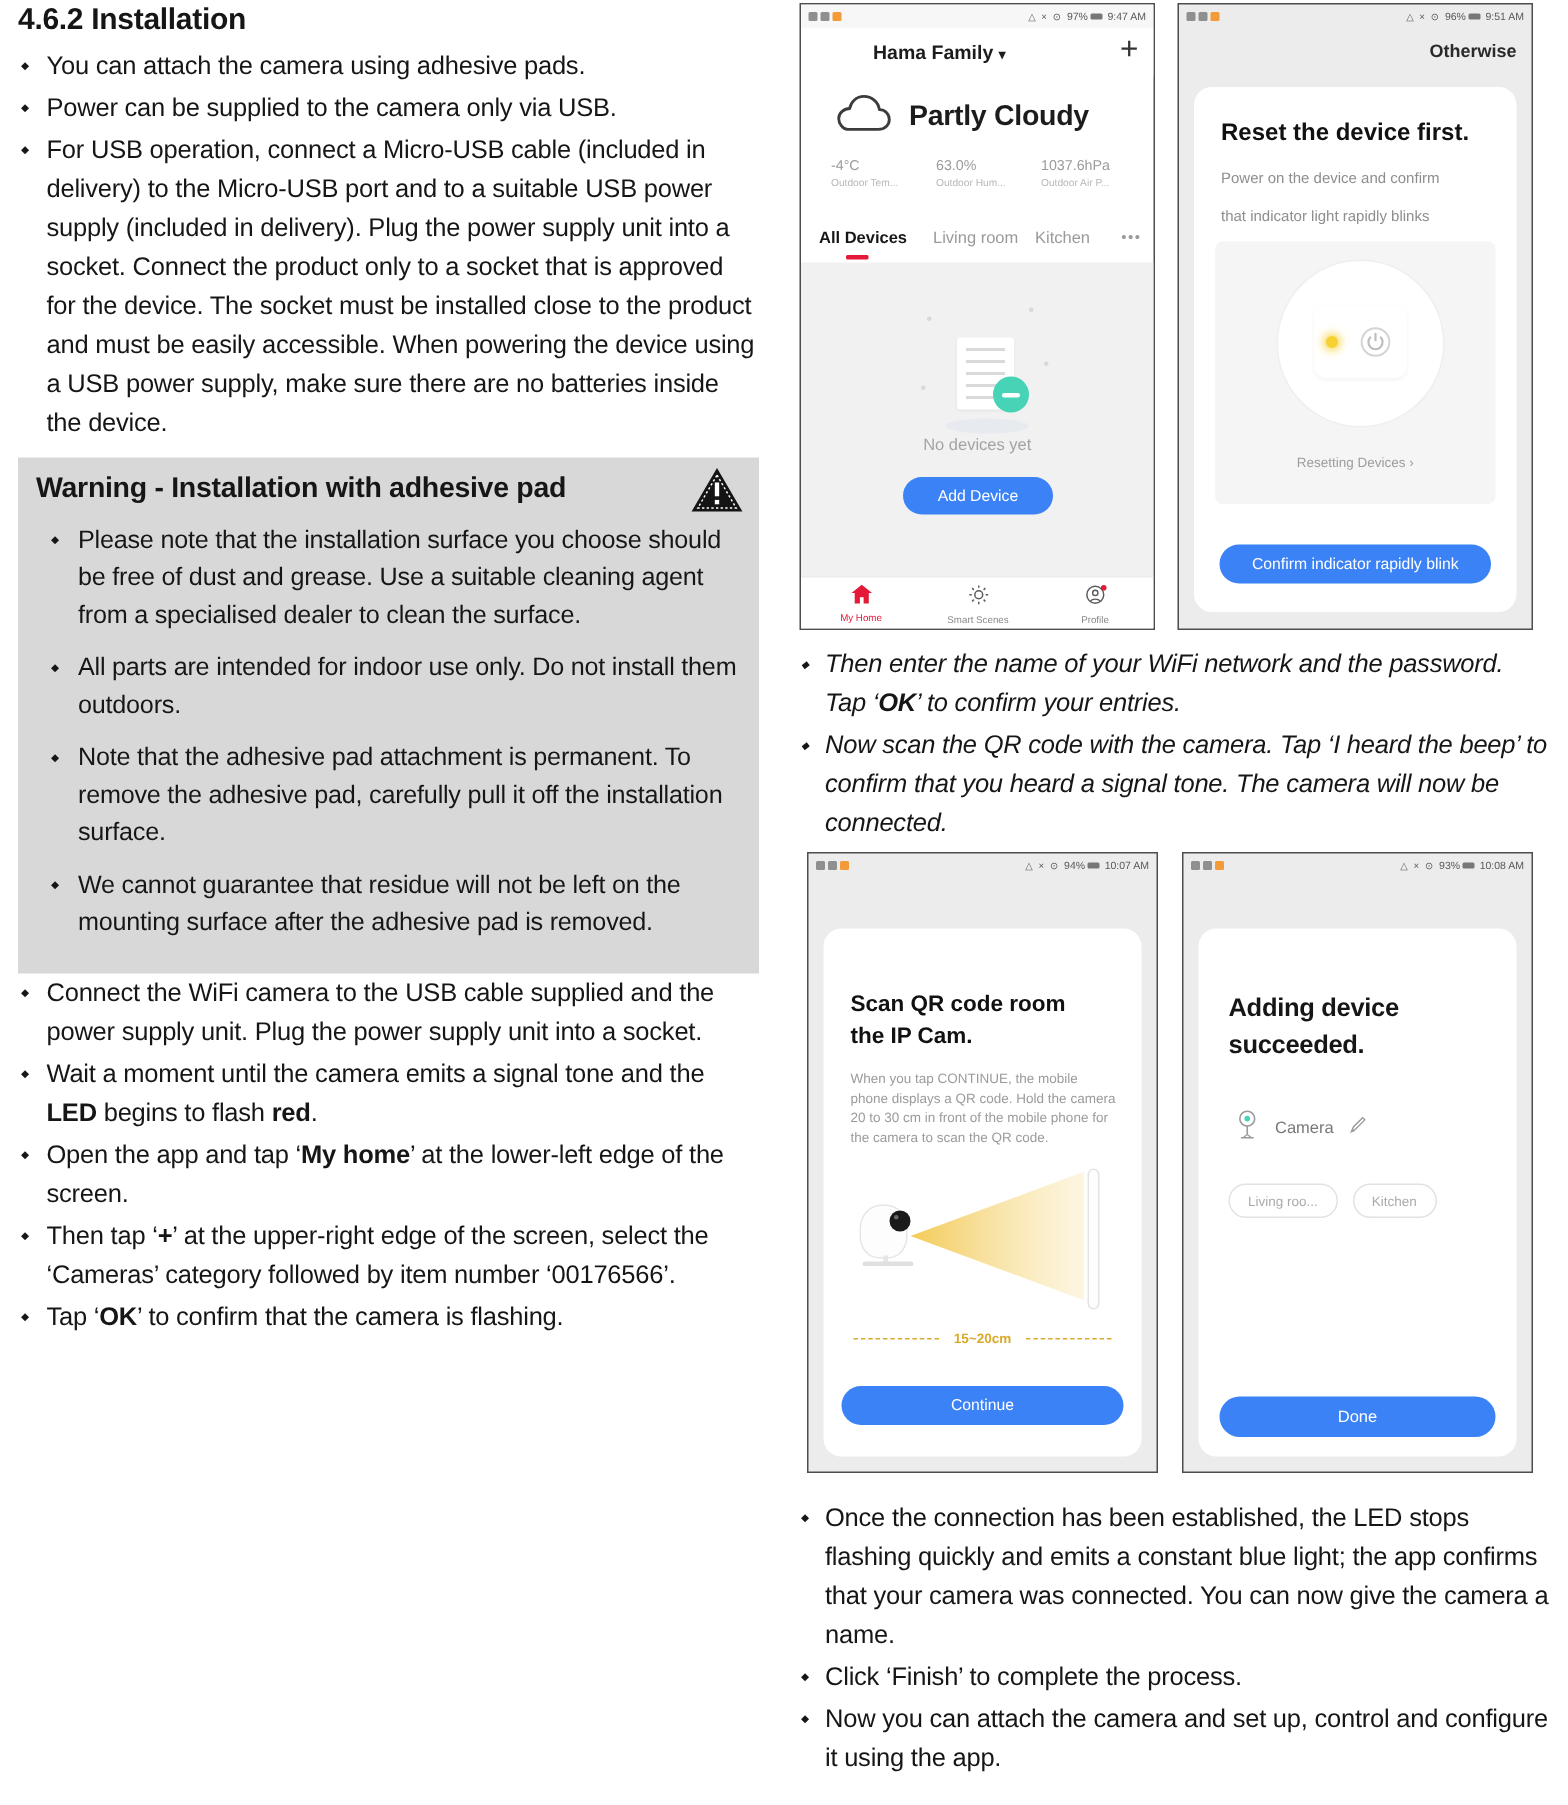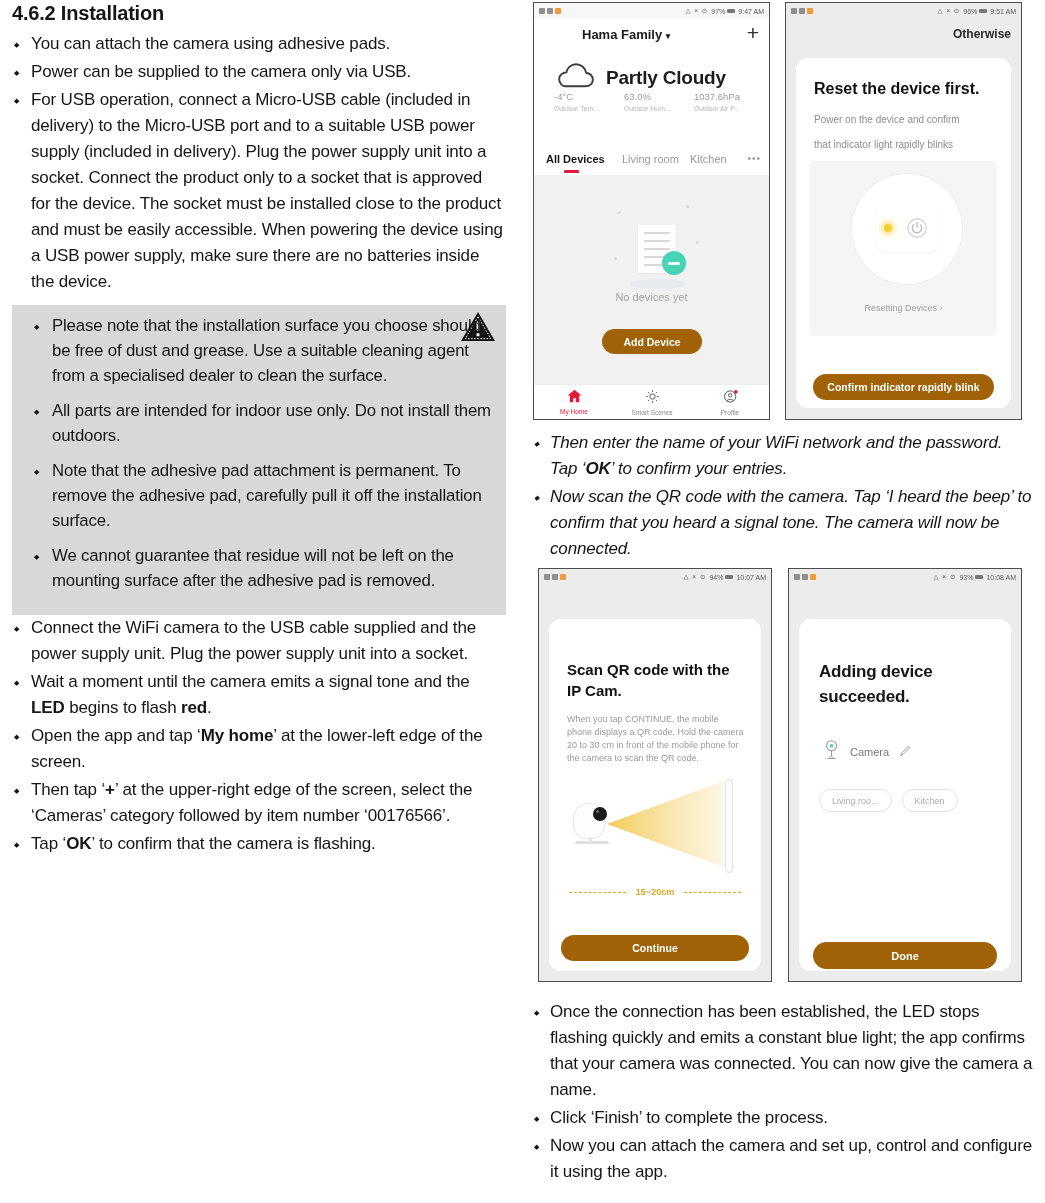--- a/index.html
+++ b/index.html
@@ -30,36 +30,36 @@
   .statusbar{position:absolute;top:0;left:0;right:0;height:16px;display:flex;align-items:center;
     padding:0 5px;font-size:7px;color:#5a5a5a;background:#f7f7f7;}
   .gray-phone .statusbar{background:transparent;}
   .sico{width:6px;height:6px;border-radius:1px;background:#8f8f8f;margin-right:2px;display:inline-block;}
   .sico.org{background:#f29b38;}
   .sspace{flex:1;}
   .sglyphs{font-size:6.5px;margin-right:3px;letter-spacing:1px;}
   .sbatt{margin-right:2px;}
   .batticon{width:8px;height:4.5px;border:1px solid #777;border-radius:1px;background:#777;margin-right:3px;display:inline-block;}
   .stime{}
-  .pill{background:#a16207;color:#ffffff;border-radius:14px;display:flex;align-items:center;justify-content:center;
-    font-weight:bold;border:none;cursor:pointer;font-family:"Liberation Sans",sans-serif;margin-top:11px;}
+  .pill{background:#3b82f6;color:#ffffff;border-radius:14px;display:flex;align-items:center;justify-content:center;
+    font-weight:normal;border:none;cursor:pointer;font-family:"Liberation Sans",sans-serif;}
   .gray-phone{background:#ececec;}
   .card{position:absolute;left:10px;right:10px;background:#ffffff;border-radius:12px;}
   .cancel-row{position:absolute;top:16px;left:0;right:0;height:32px;}
   .cancel-lbl{position:absolute;left:10px;top:16px;font-size:12px;font-weight:bold;color:#2a2a2a;margin-top:44px;}
   .otherwise-lbl{position:absolute;right:10px;top:8px;font-size:12px;font-weight:bold;color:#2a2a2a;}
 
   
   .p1-header{position:absolute;top:16px;left:0;right:0;height:32px;background:#fff;}
   .p1-family{position:absolute;left:10px;top:8px;font-size:13px;font-weight:bold;color:#1c1c1c;padding-left:38px;}
   .p1-chev{font-size:9px;color:#1c1c1c;}
   .p1-plus{position:absolute;right:10px;top:2px;font-size:21px;font-weight:300;color:#333;}
   .p1-cloud{position:absolute;left:20px;top:58px;}
   .p1-cond{position:absolute;left:72px;top:64px;font-size:19px;font-weight:bold;color:#1c1c1c;letter-spacing:-0.2px;}
-  .p1-stat{position:absolute;top:88px;width:70px;}
+  .p1-stat{position:absolute;top:102px;width:70px;}
   .p1-stat .v{font-size:9.5px;color:#9b9b9b;}
   .p1-stat .l{font-size:6.8px;color:#b8b8b8;margin-top:3px;}
   .p1-tabs{position:absolute;top:148px;left:0;right:0;height:24px;}
   .p1-tab{position:absolute;font-size:11px;color:#9a9a9a;top:2px;}
   .p1-tab.active{color:#161616;font-weight:bold;}
   .p1-underline{position:absolute;left:30px;top:19px;width:15px;height:2.5px;background:#e41937;border-radius:1px;}
   .p1-more{position:absolute;right:8px;top:2px;font-size:10px;color:#9a9a9a;letter-spacing:1px;}
   .p1-content{position:absolute;top:172px;left:0;right:0;bottom:35px;background:#f1f1f1;}
   .p1-doc{position:absolute;left:104px;top:50px;width:38px;height:48px;background:#fff;border-radius:2px;
     box-shadow:0 1px 2px rgba(0,0,0,.06);padding:7px 6px;}
@@ -122,20 +122,21 @@
 
 <div class="doc-col">
   <h1 class="sec">4.6.2 Installation</h1>
   <ul class="bullets">
       <li>You can attach the camera using adhesive pads.</li>
       <li>Power can be supplied to the camera only via USB.</li>
       <li>For USB operation, connect a Micro-USB cable (included in delivery) to the Micro-USB port and to a suitable USB power supply (included in delivery). Plug the power supply unit into a socket. Connect the product only to a socket that is approved for the device. The socket must be installed close to the product and must be easily accessible. When powering the device using a USB power supply, make sure there are no batteries inside the device.</li>
     </ul>
 
   <div class="warning-box">
+    <h3>Warning - Installation with adhesive pad</h3>
     <span class="warn-icon">
       <svg width="36" height="31" viewBox="0 0 36 32">
         <path d="M18 1 L35.5 31 H0.5 Z" fill="#141414"></path>
         <path d="M18 6 L31.2 28.5 H4.8 Z" fill="none" stroke="#ffffff" stroke-width="1" stroke-dasharray="1.6 1.6"></path>
         <rect x="16.5" y="11" width="3" height="9.5" fill="#ffffff"></rect>
         <rect x="16.5" y="23" width="3" height="3" fill="#ffffff"></rect>
       </svg>
     </span>
     <ul class="bullets">
         <li>Please note that the installation surface you choose should be free of dust and grease. Use a suitable cleaning agent from a specialised dealer to clean the surface.</li>
@@ -307,21 +308,21 @@
     <span class="sspace"></span>
     <span class="sglyphs">△ × ⊙</span>
     <span class="sbatt">94%</span>
     <span class="batticon"></span>
     <span class="stime">10:07 AM</span>
   </div>
   <div class="cancel-row">
     <span class="cancel-lbl">Cancel</span>
   </div>
   <div class="card p34-card">
-    <div class="p3-title">Scan QR code with the IP Cam.</div>
+    <div class="p3-title">Scan QR code room the IP Cam.</div>
     <div class="p3-body">When you tap CONTINUE, the mobile phone displays a QR code. Hold the camera 20 to 30 cm in front of the mobile phone for the camera to scan the QR code.</div>
     <div class="p3-illu">
       <svg class="p3-cone" viewBox="0 0 100 60" preserveAspectRatio="none">
         <defs>
           <linearGradient id="beam" x1="0" y1="0" x2="1" y2="0">
             <stop offset="0" stop-color="#f2c84d" stop-opacity="0.95"></stop>
             <stop offset="1" stop-color="#fbeecb" stop-opacity="0.55"></stop>
           </linearGradient>
         </defs>
         <polygon points="0,30 100,0 100,60" fill="url(#beam)"></polygon>

